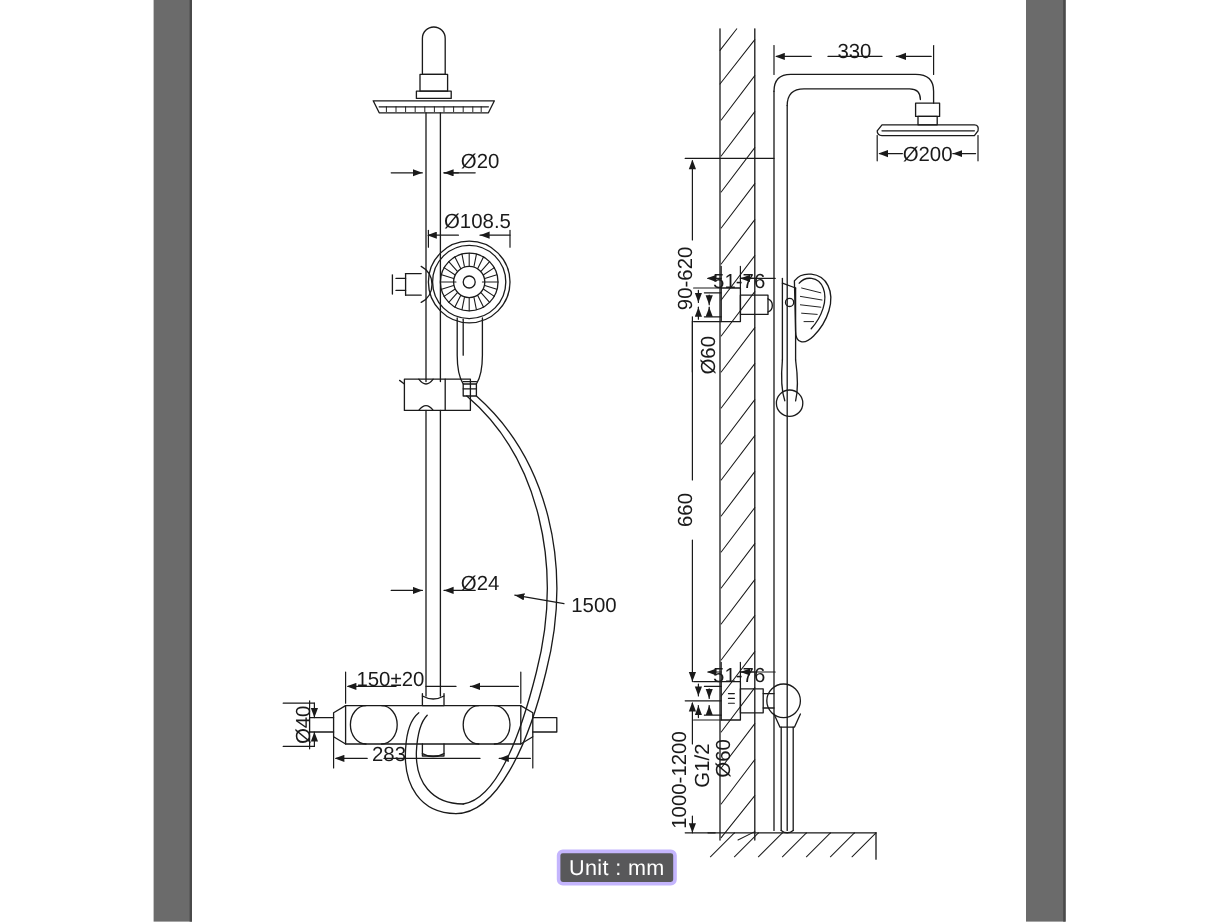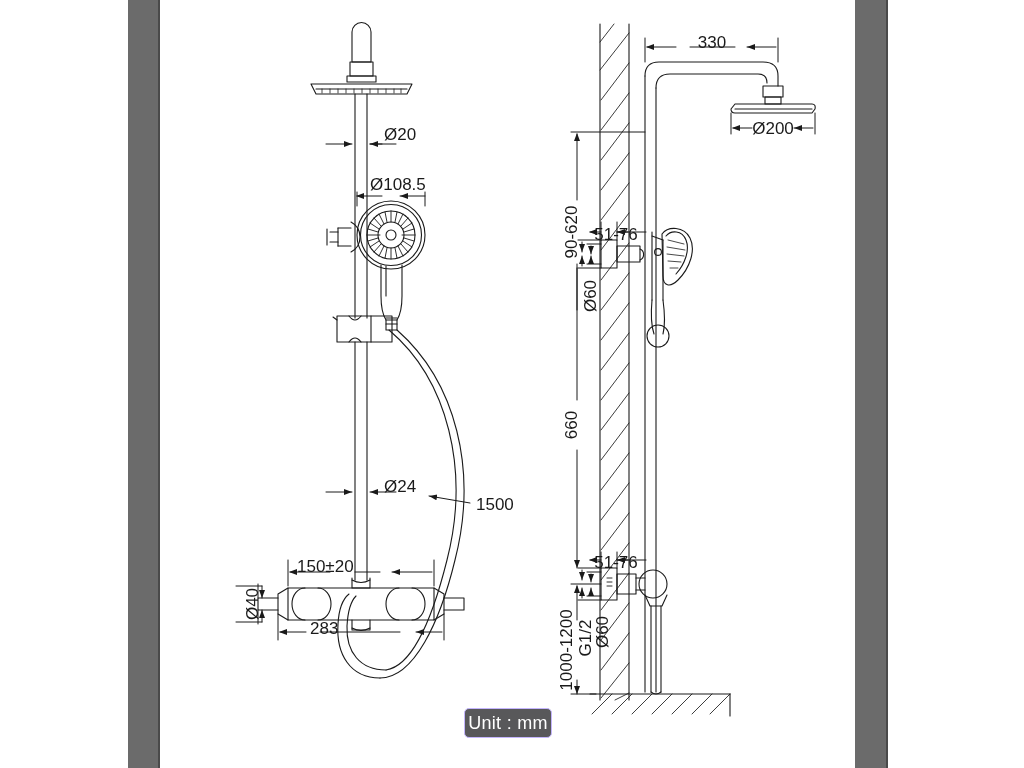--- a/index.html
+++ b/index.html
@@ -16,23 +16,23 @@
     background:#6b6b6b;
     border-right:2px solid #4a4a4a;
     box-sizing:border-box;
   }
   #bar-left{left:128px;width:32px;}
   #bar-right{left:855px;width:33px;}
   svg.draw{position:absolute;left:0;top:0;width:1024px;height:768px;}
   .unit-badge{
     position:absolute;
     left:464px;top:708px;
-    width:88px;height:30px;
+    width:100px;height:30px;
     background:#58585a;
-    border:1px solid #c4b5fd;
+    border:3px solid #c4b5fd;
     border-radius:5px;
     color:#ffffff;
     font-size:18px;
     display:flex;align-items:center;justify-content:center;
     letter-spacing:.3px;
     box-sizing:border-box;
   }
 </style>
 </head>
 <body>

